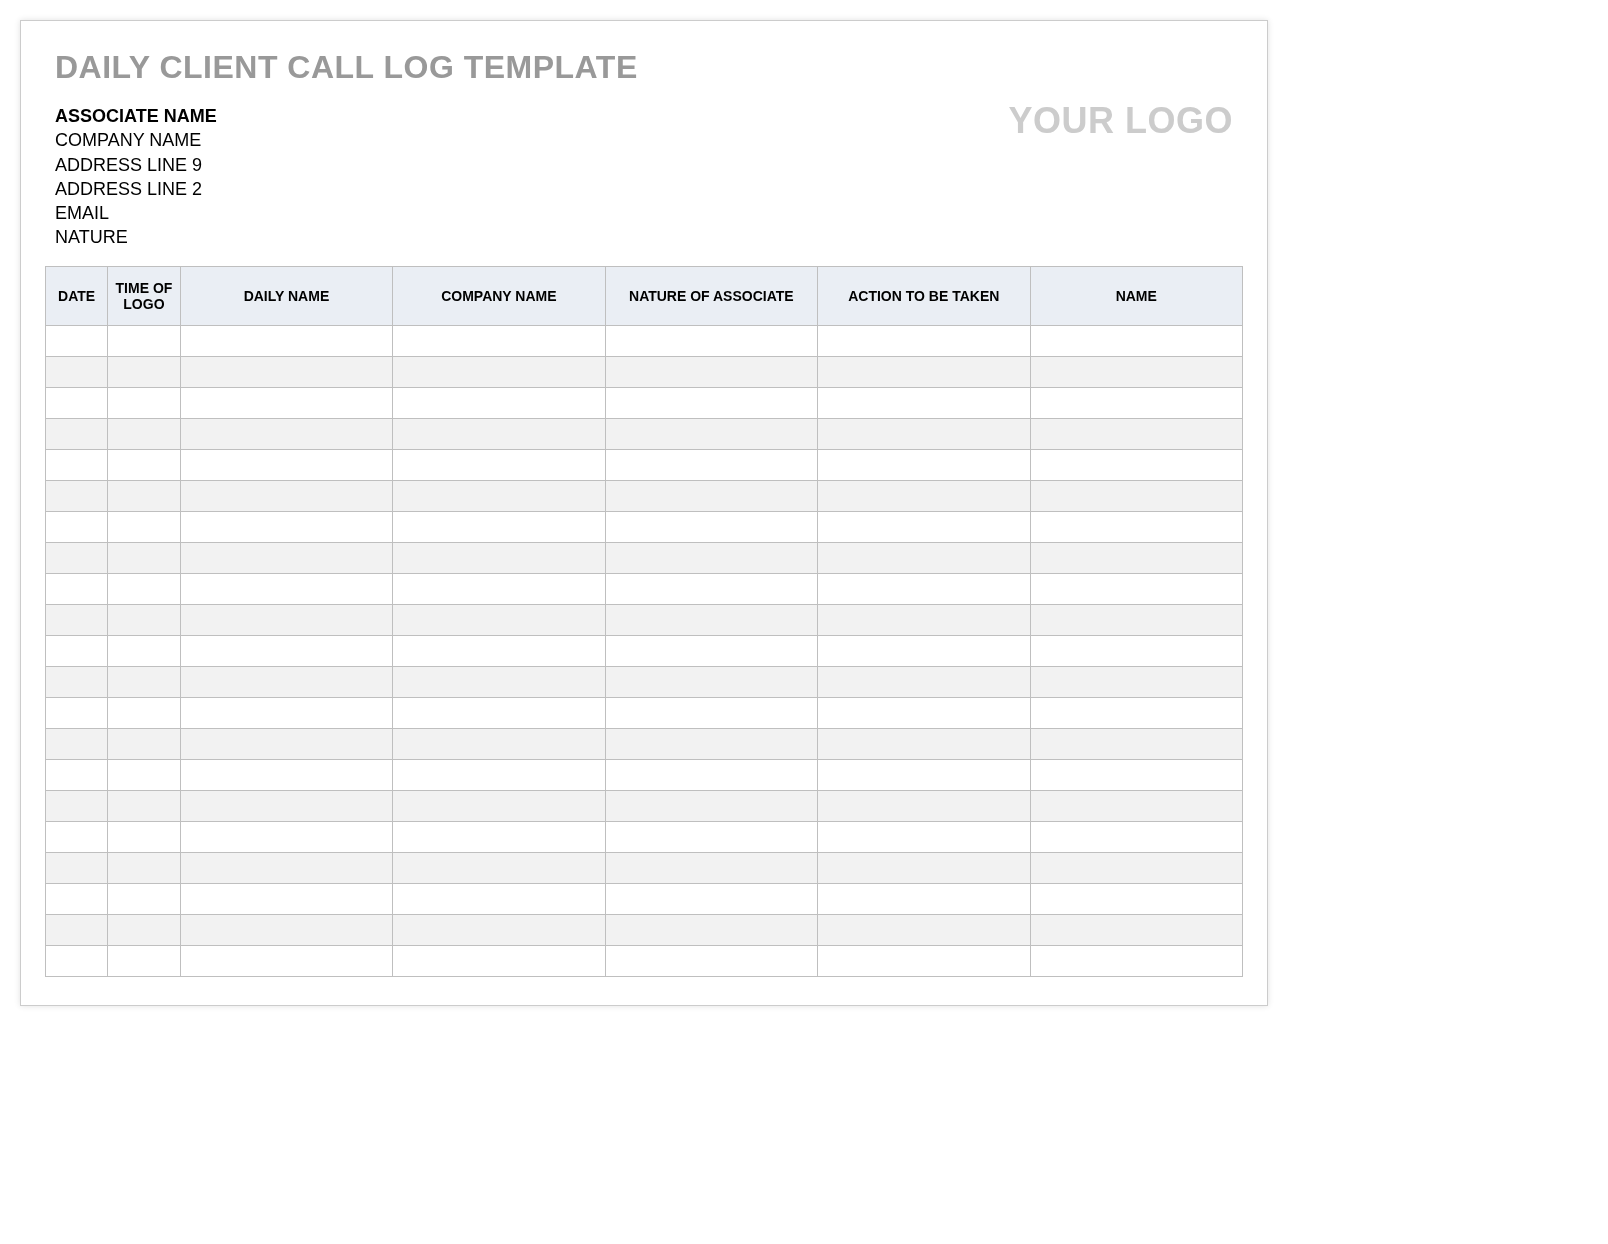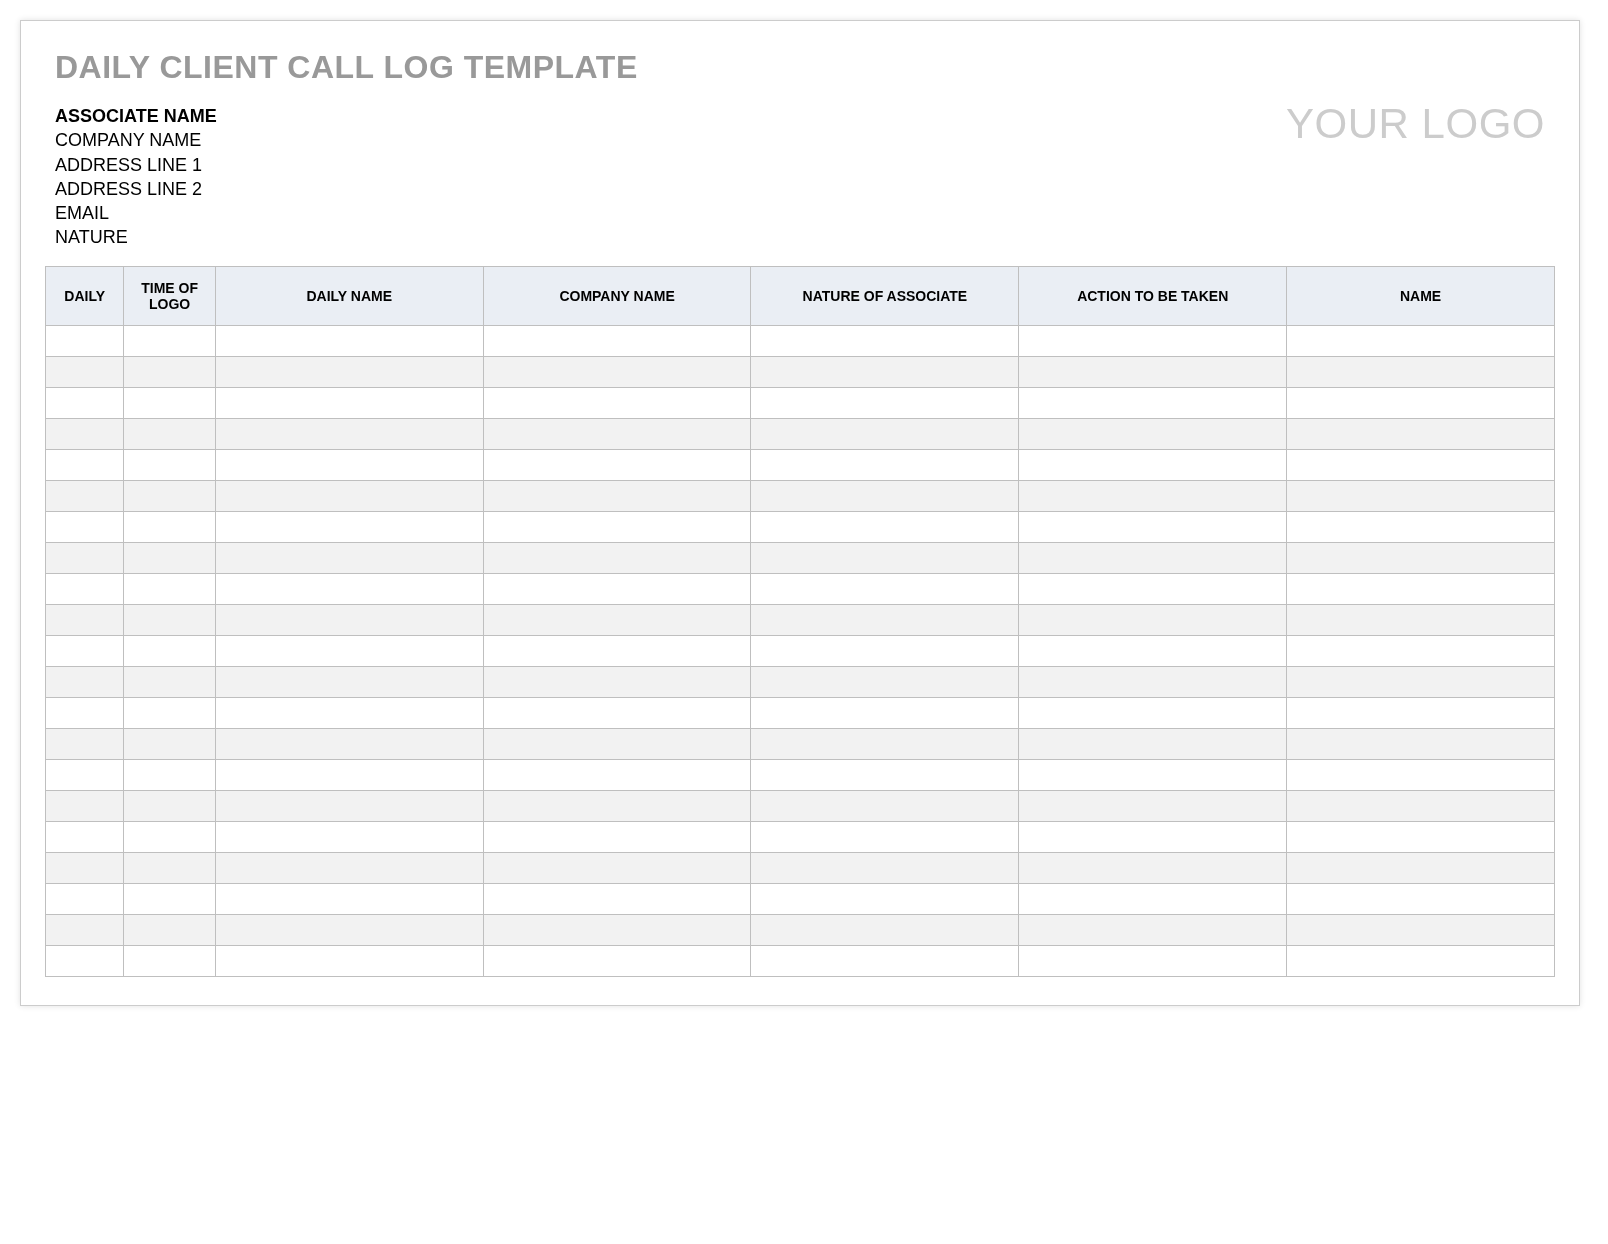--- a/index.html
+++ b/index.html
@@ -3,21 +3,21 @@
 <meta charset="utf-8">
 <style>
   body {
     margin: 0;
     padding: 20px;
     font-family: "Century Gothic", "Avenir", "Futura", Arial, sans-serif;
     background: #fff;
     color: #000;
   }
   .page {
-    width: 1560px;
+    width: 1248px;
     border: 1px solid #ccc;
     box-shadow: 0 0 6px rgba(0,0,0,0.12);
     padding: 20px 24px 28px 24px;
     box-sizing: border-box;
     background: #fff;
   }
   .title {
     font-size: 32px;
     font-weight: 700;
     color: #999;
@@ -31,22 +31,22 @@
     margin: 0 10px 16px 10px;
   }
   .associate-block {
     font-size: 18px;
     line-height: 1.35;
   }
   .associate-block .assoc-name {
     font-weight: 700;
   }
   .logo {
-    font-size: 42px;
-    font-weight: 400;
+    font-size: 36px;
+    font-weight: 700;
     color: #ccc;
     margin-top: -4px;
     letter-spacing: 0.5px;
   }
   table.log {
     width: 100%;
     border-collapse: collapse;
     table-layout: fixed;
     margin-top: 8px;
   }
@@ -81,41 +81,41 @@
 <body>
 
 <div class="page">
 
   <div class="title">DAILY CLIENT CALL LOG TEMPLATE</div>
 
   <div class="header-row">
     <div class="associate-block">
       <div class="assoc-name">ASSOCIATE NAME</div>
       <div>COMPANY NAME</div>
-      <div>ADDRESS LINE 1</div>
+      <div>ADDRESS LINE 9</div>
       <div>ADDRESS LINE 2</div>
       <div>EMAIL</div>
       <div>NATURE</div>
     </div>
     <div class="logo">YOUR LOGO</div>
   </div>
 
   <table class="log">
     <colgroup>
       <col class="col-date">
       <col class="col-time">
       <col class="col-client">
       <col class="col-company">
       <col class="col-nature">
       <col class="col-action">
       <col class="col-notes">
     </colgroup>
     <thead>
       <tr>
-        <th>DAILY</th>
+        <th>DATE</th>
         <th>TIME OF LOGO</th>
         <th>DAILY NAME</th>
         <th>COMPANY NAME</th>
         <th>NATURE OF ASSOCIATE</th>
         <th>ACTION TO BE TAKEN</th>
         <th>NAME</th>
       </tr>
     </thead>
     <tbody id="log-body">
     <tr>

